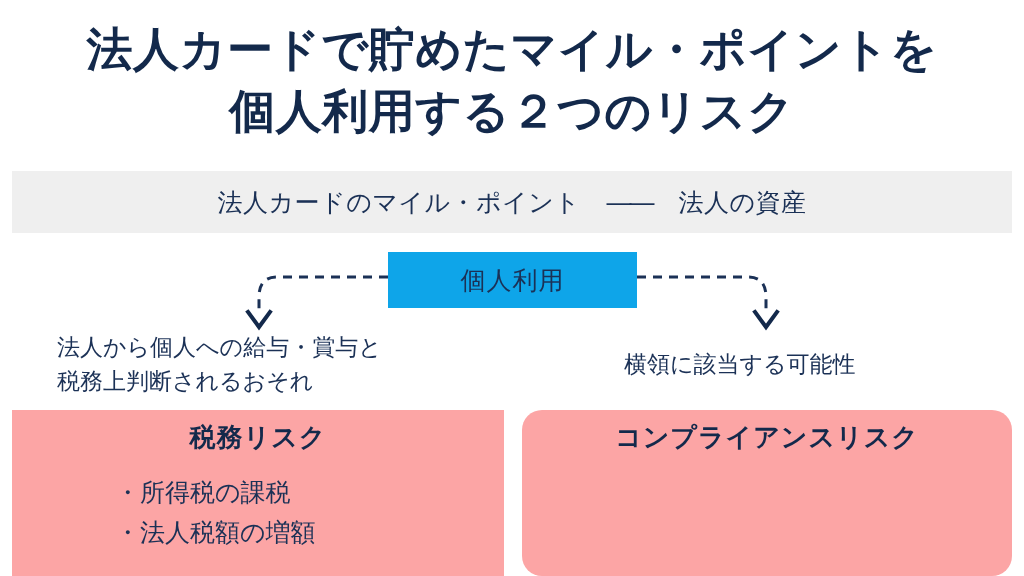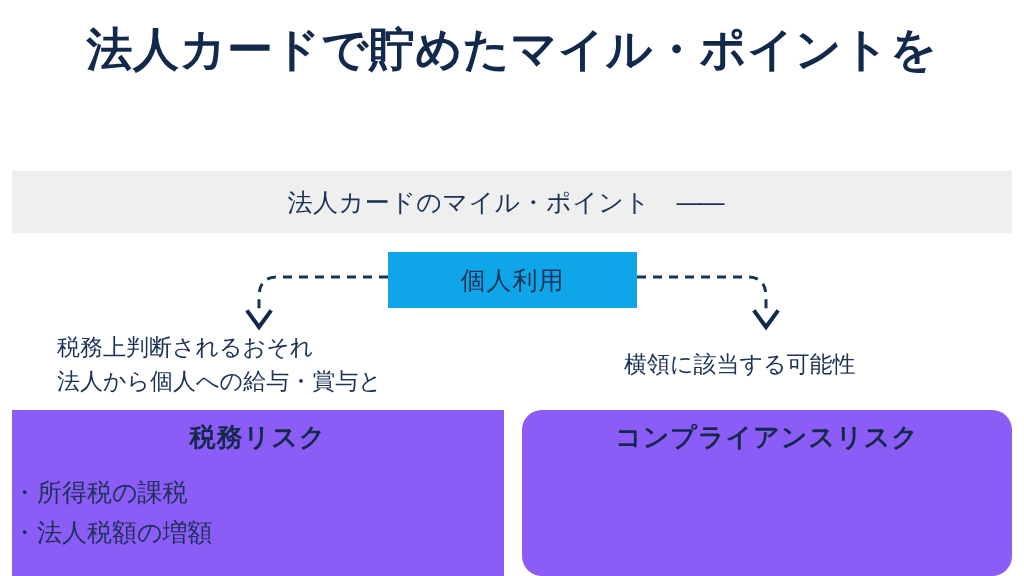--- a/index.html
+++ b/index.html
@@ -115,21 +115,21 @@
     top: 347px;
     text-align: left;
   }
   .caption span { display: block; }
 
   
   .card {
     position: absolute;
     top: 410px;
     height: 166px;
-    background: #8b5cf6;
+    background: #fca5a5;
     box-sizing: border-box;
     padding-top: 14px;
   }
   .card-left  { left: 12px;  width: 492px; }
   .card-right { left: 522px; width: 490px; border-radius: 20px; }
 
   .card-title {
     text-align: center;
     font-weight: bold;
     font-size: 26px;
@@ -143,56 +143,58 @@
     list-style: none;
     margin: 0;
     padding: 0;
   }
   .card-list li {
     font-size: 25px;
     line-height: 40px;
     color: #1b3156;
     white-space: nowrap;
   }
-  .list-left  { }
+  .list-left  { padding-left: 103px; }
   .list-right { padding-left: 38px; }
 </style>
 </head>
 <body>
 
 <div class="stage">
 
   <div class="title">
     <span class="title-line">法人カードで貯めたマイル・ポイントを</span>
+    <span class="title-line">個人利用する２つのリスク</span>
   </div>
 
   <div class="banner">
     <div class="banner-text">
       <span class="banner-left">法人カードのマイル・ポイント</span>
       <span class="banner-dash">——</span>
+      <span class="banner-right">法人の資産</span>
     </div>
   </div>
 
   <svg class="connectors" viewBox="0 0 1024 576">
     <defs></defs>
 
     <path d="M 388 277 L 277 277 Q 259 277 259 297 L 259 312" fill="none" stroke="#1b3156" stroke-width="3" stroke-dasharray="9 7" stroke-linecap="butt"></path>
     <path d="M 248 312 L 259 327 L 270 312" fill="none" stroke="#13294b" stroke-width="4" stroke-linecap="square" stroke-linejoin="miter"></path>
 
     <path d="M 637 277 L 748 277 Q 766 277 766 297 L 766 312" fill="none" stroke="#1b3156" stroke-width="3" stroke-dasharray="9 7" stroke-linecap="butt"></path>
     <path d="M 755 312 L 766 327 L 777 312" fill="none" stroke="#13294b" stroke-width="4" stroke-linecap="square" stroke-linejoin="miter"></path>
   </svg>
 
   <div class="chip">
     <span class="chip-text">個人利用</span>
   </div>
 
   <div class="caption caption-left">
+    <span>法人から個人への給与・賞与と</span>
     <span>税務上判断されるおそれ</span>
-    <span>法人から個人への給与・賞与と</span>
   </div>
   <div class="caption caption-right">
     <span>横領に該当する可能性</span>
   </div>
 
   <div class="card card-left">
     <div class="card-title">税務リスク</div>
     <ul class="card-list list-left">
       <li>・所得税の課税</li>
       <li>・法人税額の増額</li>

